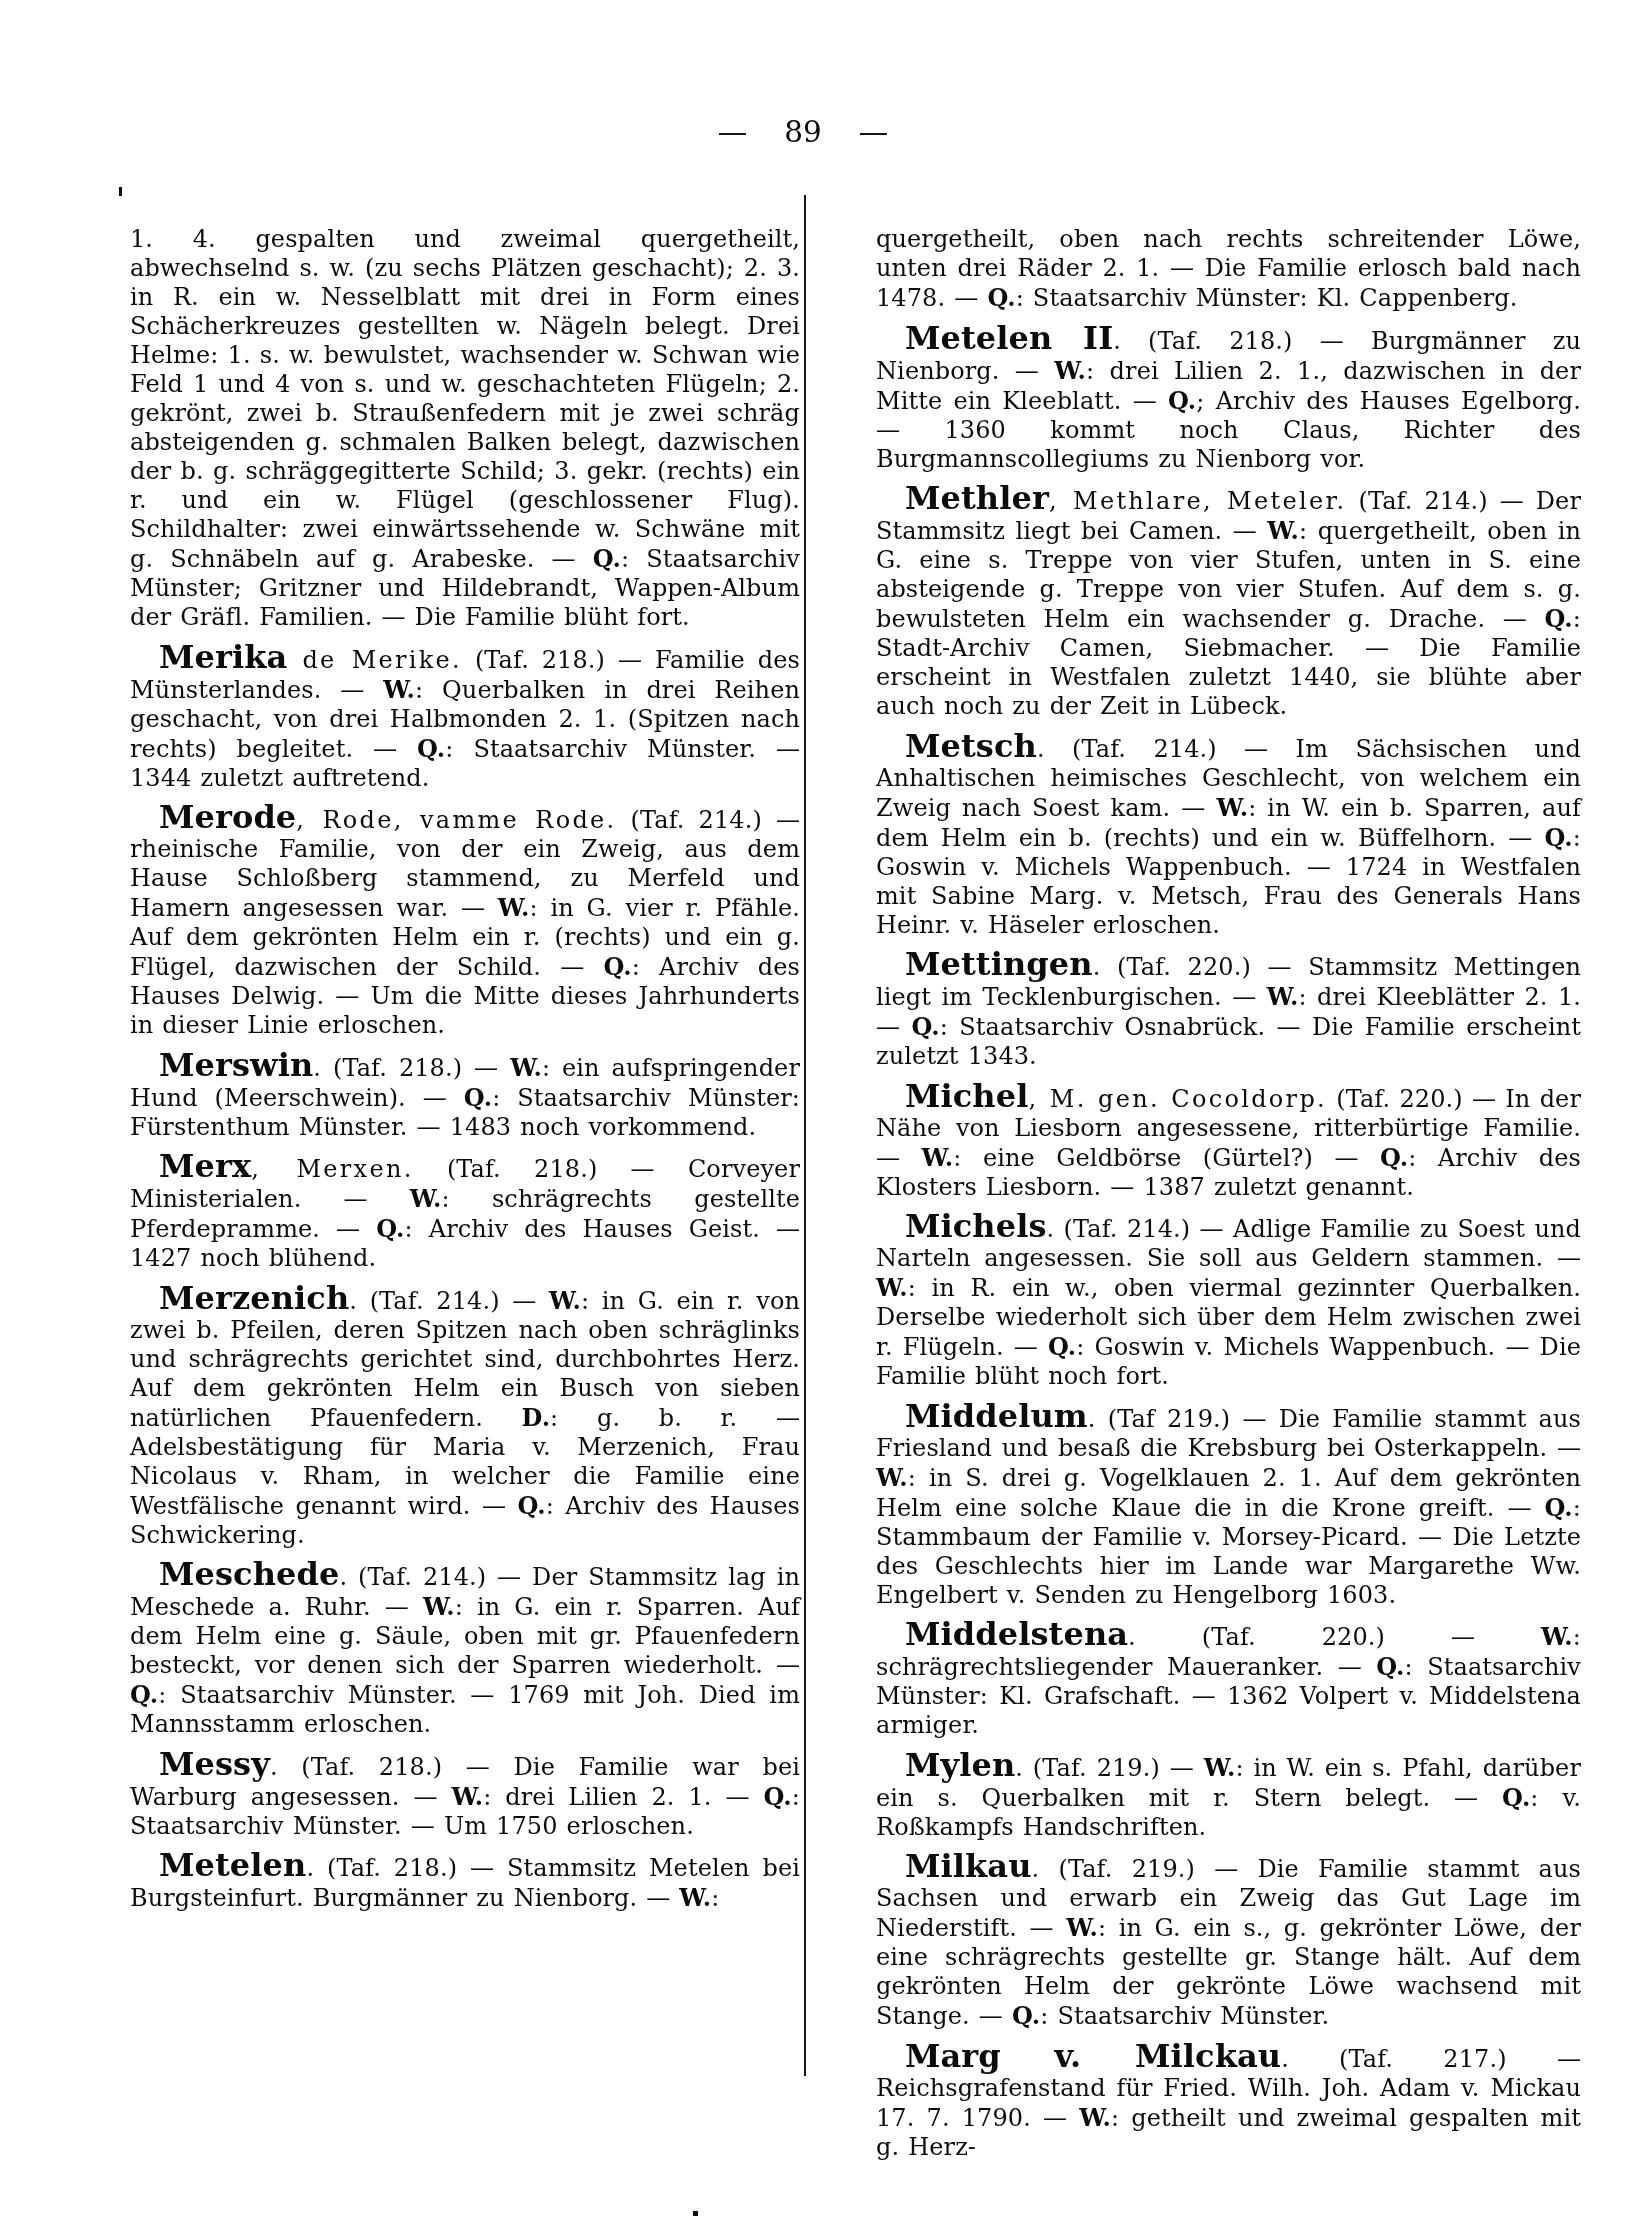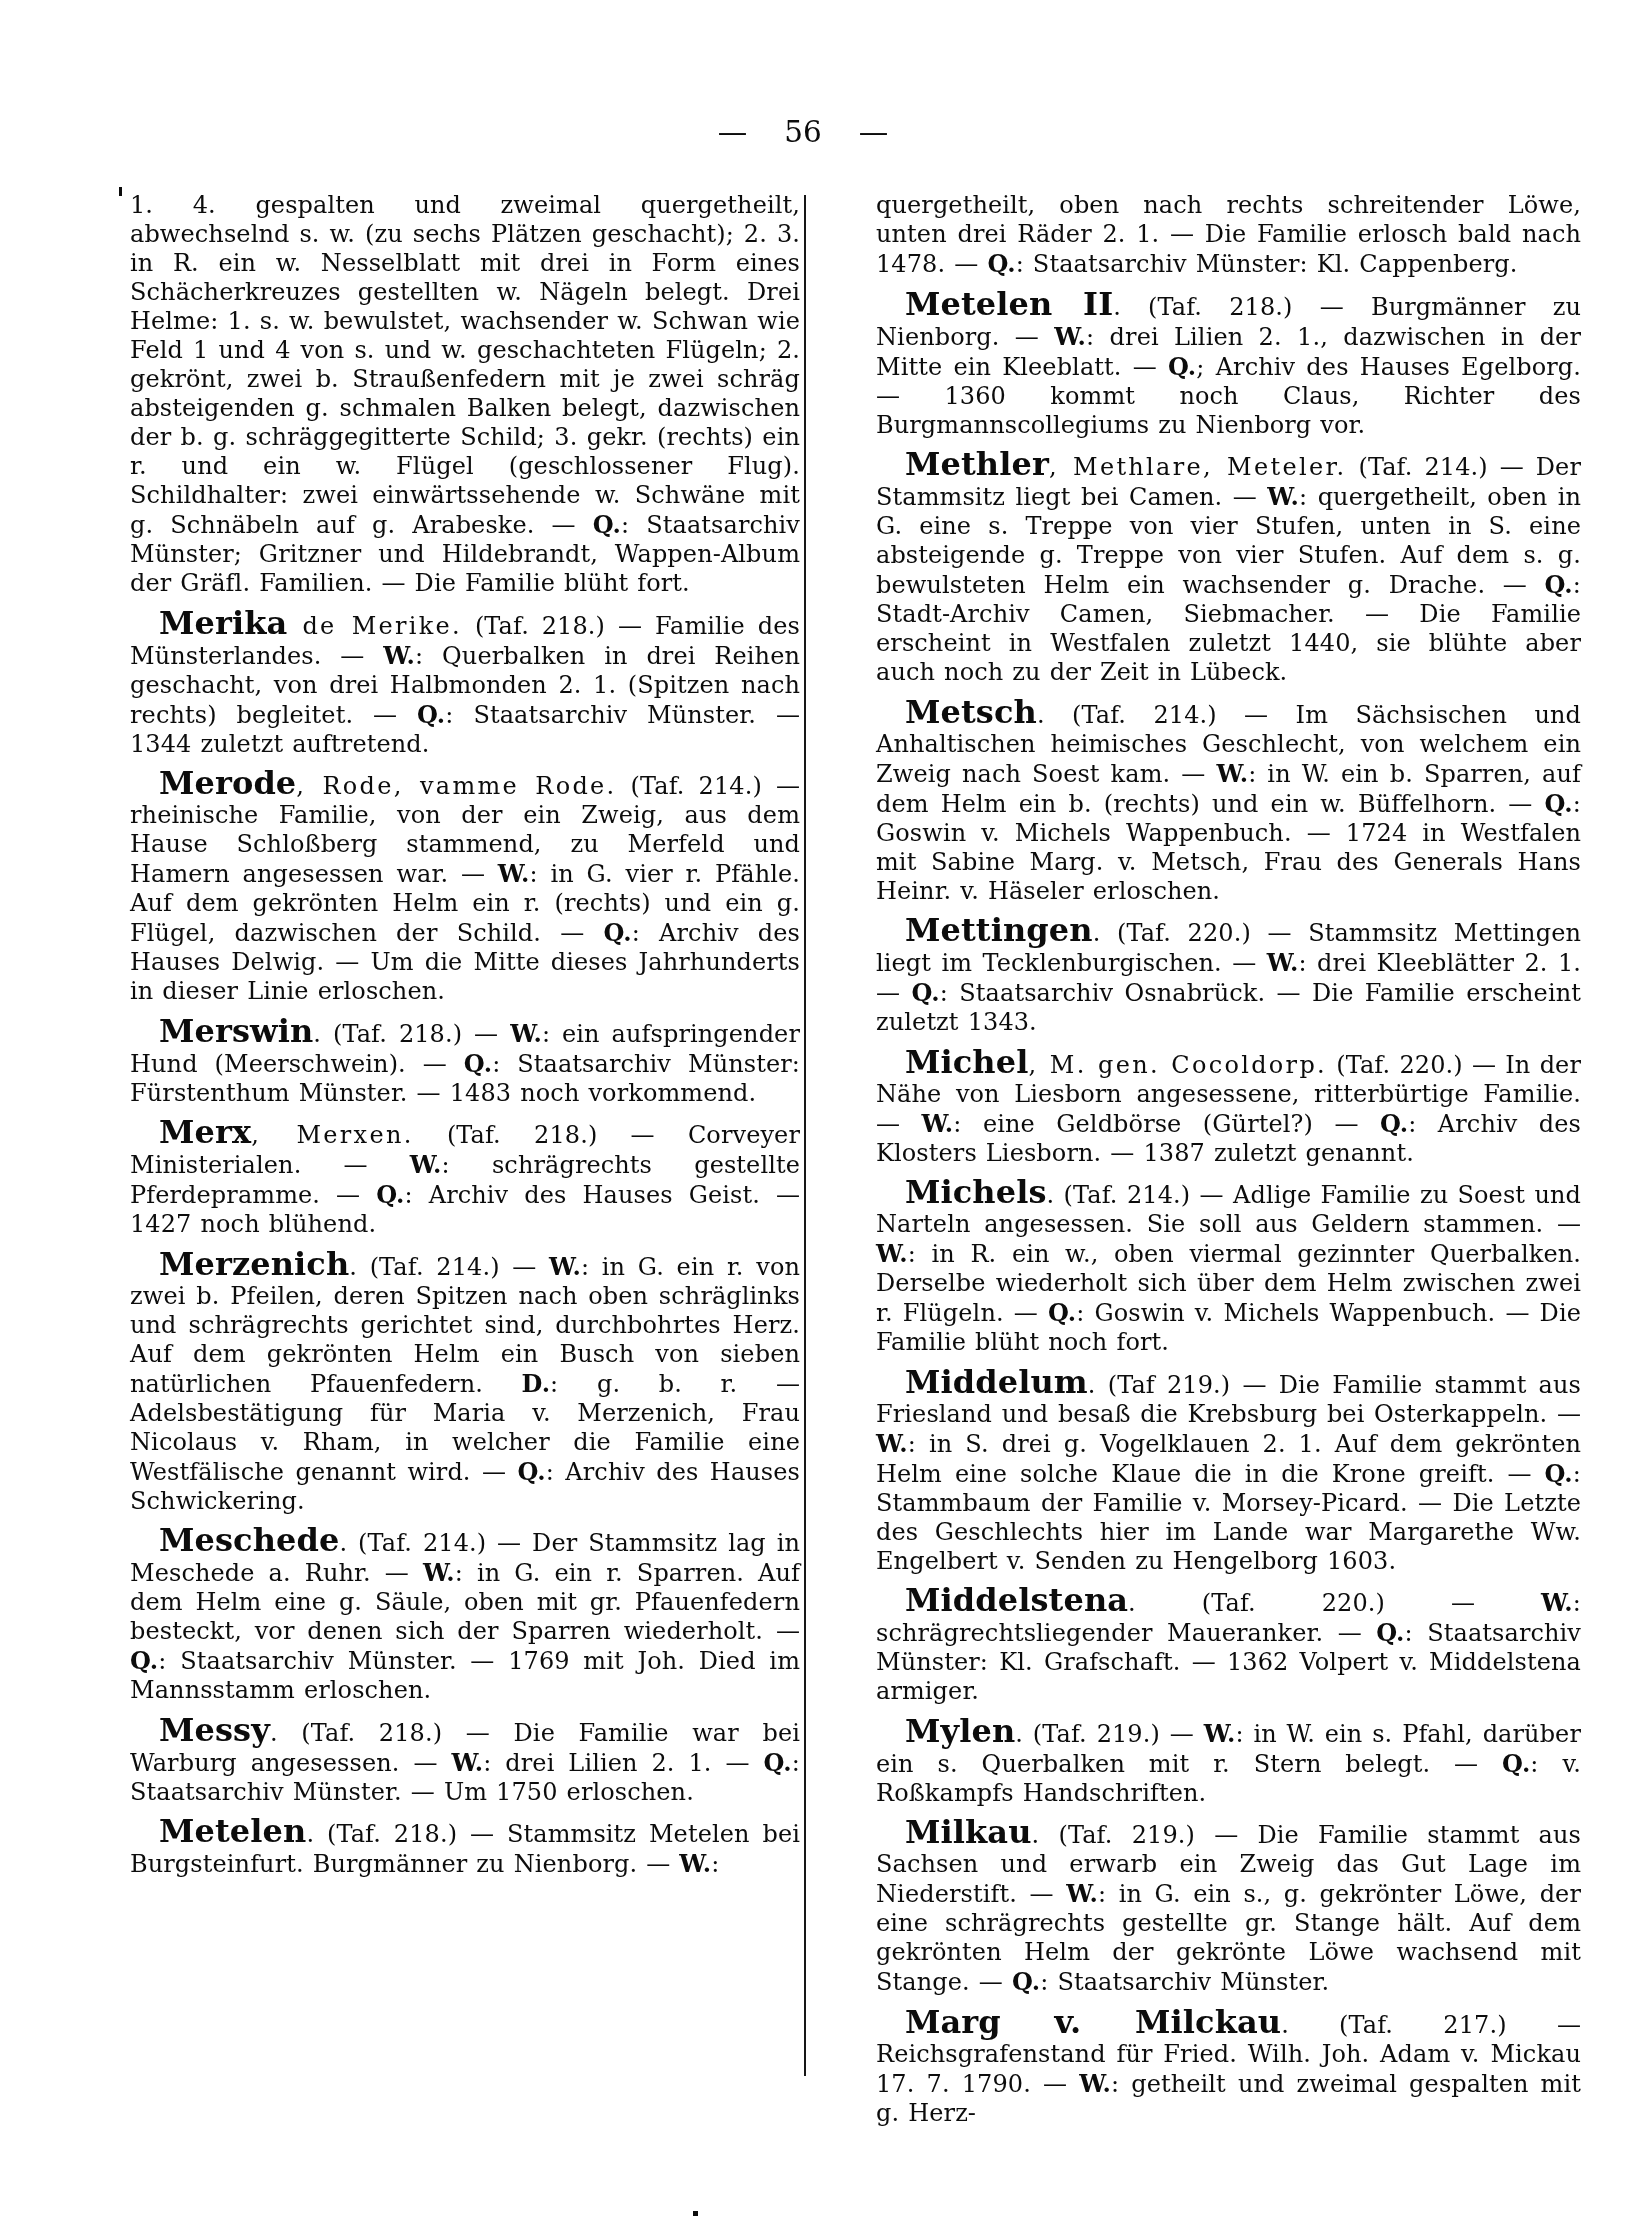--- a/index.html
+++ b/index.html
@@ -34,21 +34,21 @@
     line-height: 29px;
     word-spacing: 1.3px;
     letter-spacing: 0.1px;
   }
   .column-left  { left: 130px;  width: 670px; }
   .column-right { left: 876px; width: 705px; }
   .entry {
     margin: 0 0 10.5px 0;
     text-indent: 29px;
   }
-  .entry.continuation { text-indent: 0; }
+  .entry.continuation { text-indent: 0; margin-top: 34px; }
   .lead {
     font-weight: bold;
     font-size: 32px;
   }
   .alt {
     letter-spacing: 2.3px;
   }
   .sig { font-weight: bold; }
   .column-divider {
     position: absolute;
@@ -63,21 +63,21 @@
     background: #0c0c0c;
   }
   .speck-a { left: 119px; top: 187px; width: 2.6px; height: 9.2px; }
   .speck-b { left: 693px; top: 2211px; width: 4.6px; height: 4.6px; }
 </style>
 </head>
 <body>
 
 <div class="page-header">
   <span>—</span>
-  <span>56</span>
+  <span>89</span>
   <span>—</span>
 </div>
 
 <div class="column column-left">
     <p class="entry continuation">1. 4. gespalten und zweimal quergetheilt, abwechselnd s. w. (zu sechs Plätzen geschacht); 2. 3. in R. ein w. Nesselblatt mit drei in Form eines Schächerkreuzes gestellten w. Nägeln belegt. Drei Helme: 1. s. w. bewulstet, wachsender w. Schwan wie Feld 1 und 4 von s. und w. geschachteten Flügeln; 2. gekrönt, zwei b. Straußenfedern mit je zwei schräg absteigenden g. schmalen Balken belegt, dazwischen der b. g. schräggegitterte Schild; 3. gekr. (rechts) ein r. und ein w. Flügel (geschlossener Flug). Schildhalter: zwei einwärtssehende w. Schwäne mit g. Schnäbeln auf g. Arabeske. — <b class="sig">Q.</b>: Staatsarchiv Münster; Gritzner und Hildebrandt, Wappen-Album der Gräfl. Familien. — Die Familie blüht fort.</p>
     <p class="entry"><span class="lead">Merika</span><span class="alt"> de Merike.</span> (Taf. 218.) — Familie des Münsterlandes. — <b class="sig">W.</b>: Querbalken in drei Reihen geschacht, von drei Halbmonden 2. 1. (Spitzen nach rechts) begleitet. — <b class="sig">Q.</b>: Staatsarchiv Münster. — 1344 zuletzt auftretend.</p>
     <p class="entry"><span class="lead">Merode</span><span class="alt">, Rode, vamme Rode.</span> (Taf. 214.) — rheinische Familie, von der ein Zweig, aus dem Hause Schloßberg stammend, zu Merfeld und Hamern angesessen war. — <b class="sig">W.</b>: in G. vier r. Pfähle. Auf dem gekrönten Helm ein r. (rechts) und ein g. Flügel, dazwischen der Schild. — <b class="sig">Q.</b>: Archiv des Hauses Delwig. — Um die Mitte dieses Jahrhunderts in dieser Linie erloschen.</p>
     <p class="entry"><span class="lead">Merswin</span>. (Taf. 218.) — <b class="sig">W.</b>: ein aufspringender Hund (Meerschwein). — <b class="sig">Q.</b>: Staatsarchiv Münster: Fürstenthum Münster. — 1483 noch vorkommend.</p>
     <p class="entry"><span class="lead">Merx</span><span class="alt">, Merxen.</span> (Taf. 218.) — Corveyer Ministerialen. — <b class="sig">W.</b>: schrägrechts gestellte Pferdepramme. — <b class="sig">Q.</b>: Archiv des Hauses Geist. — 1427 noch blühend.</p>
     <p class="entry"><span class="lead">Merzenich</span>. (Taf. 214.) — <b class="sig">W.</b>: in G. ein r. von zwei b. Pfeilen, deren Spitzen nach oben schräglinks und schrägrechts gerichtet sind, durchbohrtes Herz. Auf dem gekrönten Helm ein Busch von sieben natürlichen Pfauenfedern. <b class="sig">D.</b>: g. b. r. — Adelsbestätigung für Maria v. Merzenich, Frau Nicolaus v. Rham, in welcher die Familie eine Westfälische genannt wird. — <b class="sig">Q.</b>: Archiv des Hauses Schwickering.</p>

